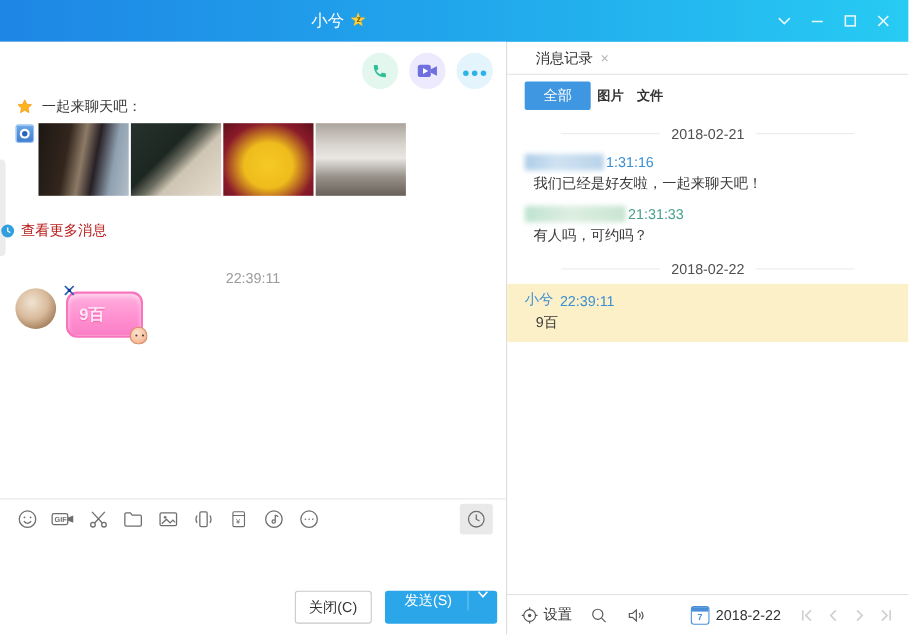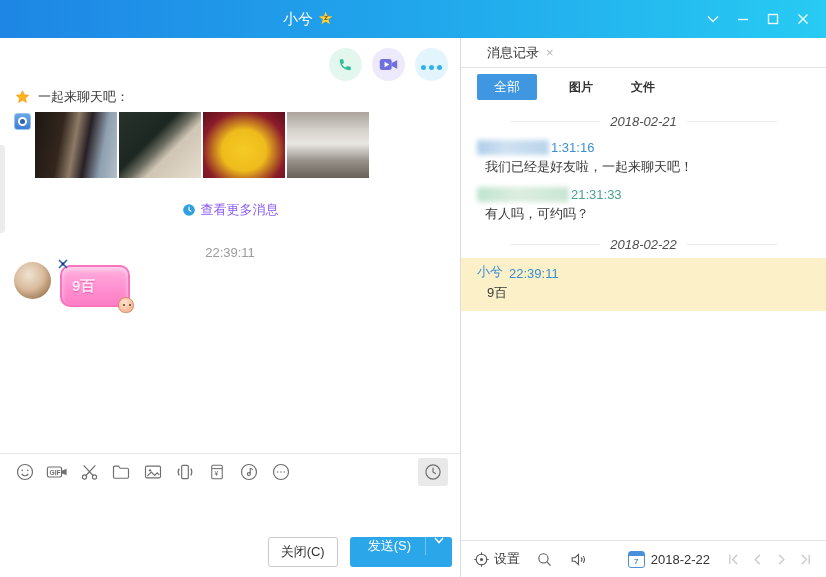--- a/index.html
+++ b/index.html
@@ -42,22 +42,22 @@
     display:flex; align-items:center; justify-content:center; }
   .camera-badge .lens { width:9px; height:9px; border-radius:50%; background:#fff; display:flex; align-items:center; justify-content:center; }
   .camera-badge .lens-in { width:5px; height:5px; border-radius:50%; background:#2a64b8; }
   .photo-strip { display:flex; gap:2px; margin-left:4px; }
   .photo { width:82px; height:66px; cursor:pointer; }
   .photo-1 { background:linear-gradient(100deg,#1c1713 0%,#33261d 32%,#8d7a66 48%,#272025 62%,#8fa0b0 80%,#b3bec9 100%); }
   .photo-2 { background:linear-gradient(135deg,#27322c 0%,#1d2722 40%,#6e6f62 52%,#cfc5b4 62%,#e6ddcf 100%); }
   .photo-3 { background:radial-gradient(ellipse at 50% 58%,#f6ca25 0%,#eebc1c 38%,#8a1b2a 72%,#5f0f1c 100%); }
   .photo-4 { background:linear-gradient(180deg,#aaa49c 0%,#d6d2cc 28%,#e9e7e3 48%,#97918a 74%,#676059 100%); }
 
-  .view-more { position:absolute; top:163px; left:0; width:100%; display:flex; justify-content:center; align-items:center; gap:5px;
-    color:#8b5cf6; font-size:13px; cursor:pointer; }
+  .view-more { position:absolute; top:163px; left:0; width:100%; display:flex; align-items:center; gap:5px;
+    color:#b91c1c; font-size:13px; cursor:pointer; }
   .time-divider { position:absolute; top:207px; left:0; width:100%; text-align:center; color:#9b9b9b; font-size:13px; }
 
   .msg-row { position:absolute; top:224px; left:14px; display:flex; align-items:flex-start; }
   .avatar { width:37px; height:37px; border-radius:50%; cursor:pointer;
     background:radial-gradient(circle at 40% 35%,#efe3d2 0%,#d9bb9c 45%,#a07a57 80%,#7c5a3e 100%); }
   .sticker-bubble { position:relative; margin-left:9px; margin-top:3px; width:70px; height:42px; border-radius:10px;
     background:linear-gradient(180deg,#ffaede 0%,#ff8fd0 60%,#fa7ec6 100%);
     border:2px solid #f973bd; box-shadow:inset 0 3px 4px #ffd3ec; cursor:pointer;
     display:flex; align-items:center; }
   .sticker-text { margin-left:10px; font-size:15px; font-weight:bold; color:#ffe7f4; text-shadow:0 1px 1px #e860ae; }
@@ -78,25 +78,25 @@
     font-size:13px; color:#333; display:flex; align-items:center; justify-content:center; cursor:pointer; }
   .btn-send { height:30px; background:#2ba6e9; border-radius:3px; display:flex; align-items:flex-start; cursor:pointer; }
   .btn-send-label { color:#fff; font-size:13px; padding:0 14px 0 18px; }
   .btn-send-sep { width:1px; height:18px; background:#6cc4f2; }
   .btn-send-caret { width:26px; display:flex; align-items:center; justify-content:center; }
 
   
   .rp-header { height:30px; flex:0 0 30px; border-bottom:1px solid #e3e3e3; display:flex; align-items:center; padding-left:16px; }
   .rp-tab { display:flex; align-items:center; gap:7px; font-size:13px; color:#333; cursor:pointer;margin-left:10px; }
   .rp-tab-close { color:#b4b4b4; font-size:13px; cursor:pointer; }
-  .rp-filters { height:38px; flex:0 0 38px; display:flex; align-items:center; gap:26px; padding-left:16px; }
+  .rp-filters { height:38px; flex:0 0 38px; display:flex; align-items:center; padding-left:16px; }
   .filter-active { background:#3e97e0; color:#fff; font-size:13px; padding:4px 17px; border-radius:2px; cursor:pointer; }
   .filter-plain { color:#333; font-size:12px; cursor:pointer; padding:4px 6px;font-weight:bold; }
   .rp-content { flex:1; overflow:hidden; font-size:13px; }
-  .rec-date { display:flex; align-items:center; justify-content:center; gap:10px; color:#4f4f4f; margin:8px 0 6px;font-style:italic; }
+  .rec-date { display:flex; align-items:center; justify-content:center; gap:10px; color:#4f4f4f; margin:8px 0 6px; }
   .rec-date .line { width:90px; height:1px; background:#ebebeb; }
   .rec-msg { padding:2px 16px 6px; }
   .rec-head { display:flex; align-items:flex-end; height:18px; }
   .blur-name { display:inline-block; height:15px; border-radius:2px; filter:blur(2.5px); margin-right:2px; }
   .blur-blue { width:72px; background:linear-gradient(90deg,#aecdе9,#cfe2f2 40%,#b9d3ea); background:linear-gradient(90deg,#aecde9,#cfe2f2 40%,#b9d3ea); }
   .blur-green { width:92px; background:linear-gradient(90deg,#bfe3cf,#ddeee0 45%,#c8e5d2); }
   .rec-time-blue { color:#3b8fd4; }
   .rec-time-green { color:#49a18e; }
   .rec-text { color:#3a3a3a; padding:3px 0 0 8px; }
   .rec-highlight { background:#fbf0c8; padding:5px 16px 9px; margin-top:2px; }

